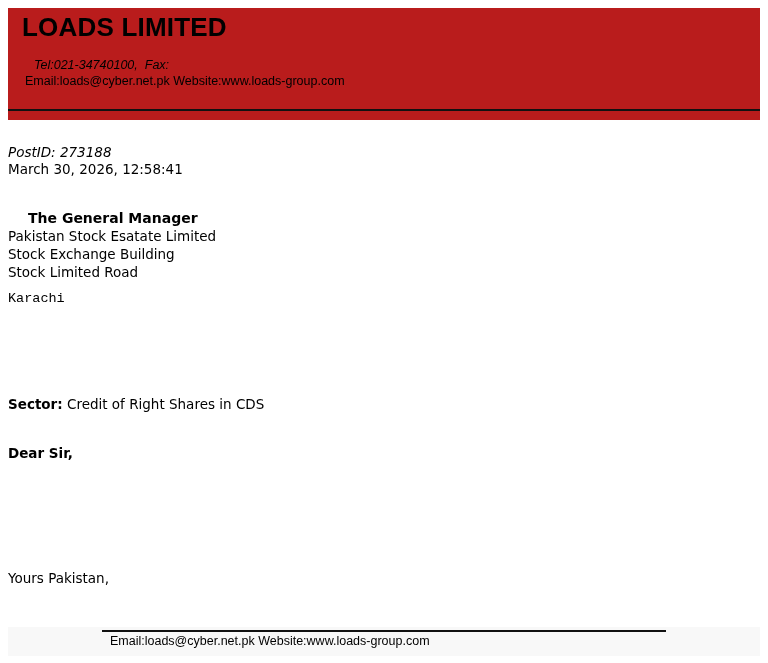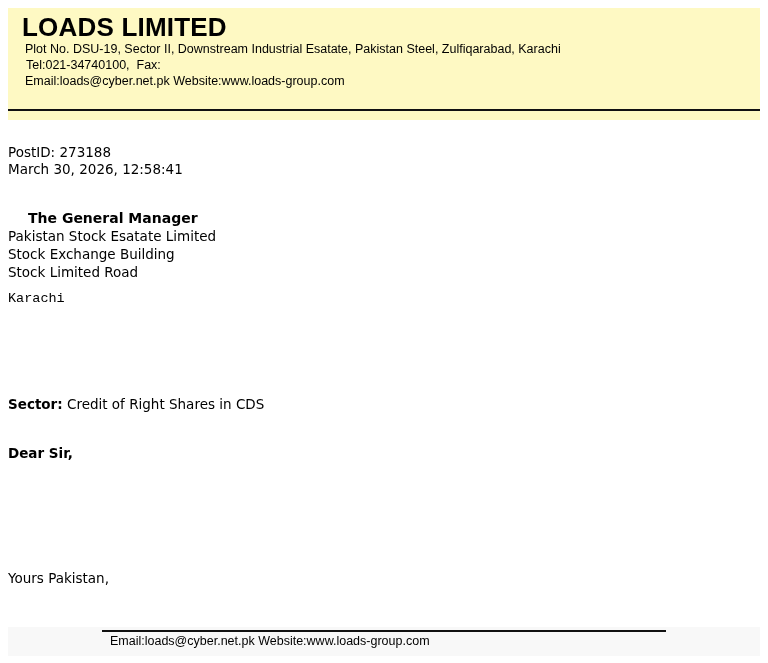--- a/index.html
+++ b/index.html
@@ -13,61 +13,61 @@
       position: relative;
       overflow: hidden;
       color: #000;
     }
     .letterhead {
       position: absolute;
       left: 8px;
       top: 8px;
       width: 752px;
       height: 112px;
-      background: #fef9c3;
+      background: #b91c1c;
     }
     .company-name {
       position: absolute;
       left: 14px;
       top: 4px;
       font-family: "Liberation Sans", sans-serif;
       font-weight: bold;
       font-size: 26px;
       line-height: 30px;
       letter-spacing: 0.2px;
     }
     .addr-line {
       position: absolute;
       left: 17px;
       font-family: "Liberation Sans", sans-serif;
       font-size: 12.5px;
       line-height: 15px;
       white-space: pre;
     }
     .addr-1 { top: 34px; }
-    .addr-2 { top: 50px; left: 18px; }
+    .addr-2 { top: 50px; left: 26px; font-style: italic; }
     .addr-3 { top: 66px; }
     .header-rule {
       position: absolute;
       left: 8px;
       top: 109px;
       width: 752px;
       height: 2px;
       background: #111;
     }
     .doc-text {
       position: absolute;
       left: 8px;
       font-family: "DejaVu Sans", sans-serif;
       font-size: 13.5px;
       line-height: 18px;
       white-space: pre;
     }
     .bold { font-weight: bold; }
-    .post-id { top: 143px; }
+    .post-id { top: 143px; font-style: italic; }
     .post-date { top: 160px; text-align: right; }
     .recipient-title { top: 209px; font-size: 14px; margin-left: 20px; }
     .recipient-line-1 { top: 227px; }
     .recipient-line-2 { top: 245px; }
     .recipient-line-3 { top: 263px; }
     .recipient-line-4 { top: 290px; font-family: Liberation Mono, monospace; }
     .subject { top: 395px; }
     .salutation { top: 444px; font-weight: bold; }
     .closing { top: 569px; }
     .footer-band {
@@ -94,21 +94,20 @@
       font-size: 12.5px;
       line-height: 15px;
       white-space: pre;
     }
   </style>
 </head>
 <body>
 
 <div class="letterhead">
   <div class="company-name">LOADS LIMITED</div>
-  <div class="addr-line addr-1">Plot No. DSU-19, Sector II, Downstream Industrial Esatate, Pakistan Steel, Zulfiqarabad, Karachi</div>
   <div class="addr-line addr-2">Tel:021-34740100,  Fax:</div>
   <div class="addr-line addr-3">Email:loads@cyber.net.pk Website:www.loads-group.com</div>
 </div>
 <div class="header-rule"></div>
 
 <div class="doc-text post-id">PostID: 273188</div>
 <div class="doc-text post-date">March 30, 2026, 12:58:41</div>
 
 <div class="doc-text bold recipient-title">The General Manager</div>
 <div class="doc-text recipient-line-1">Pakistan Stock Esatate Limited</div>

